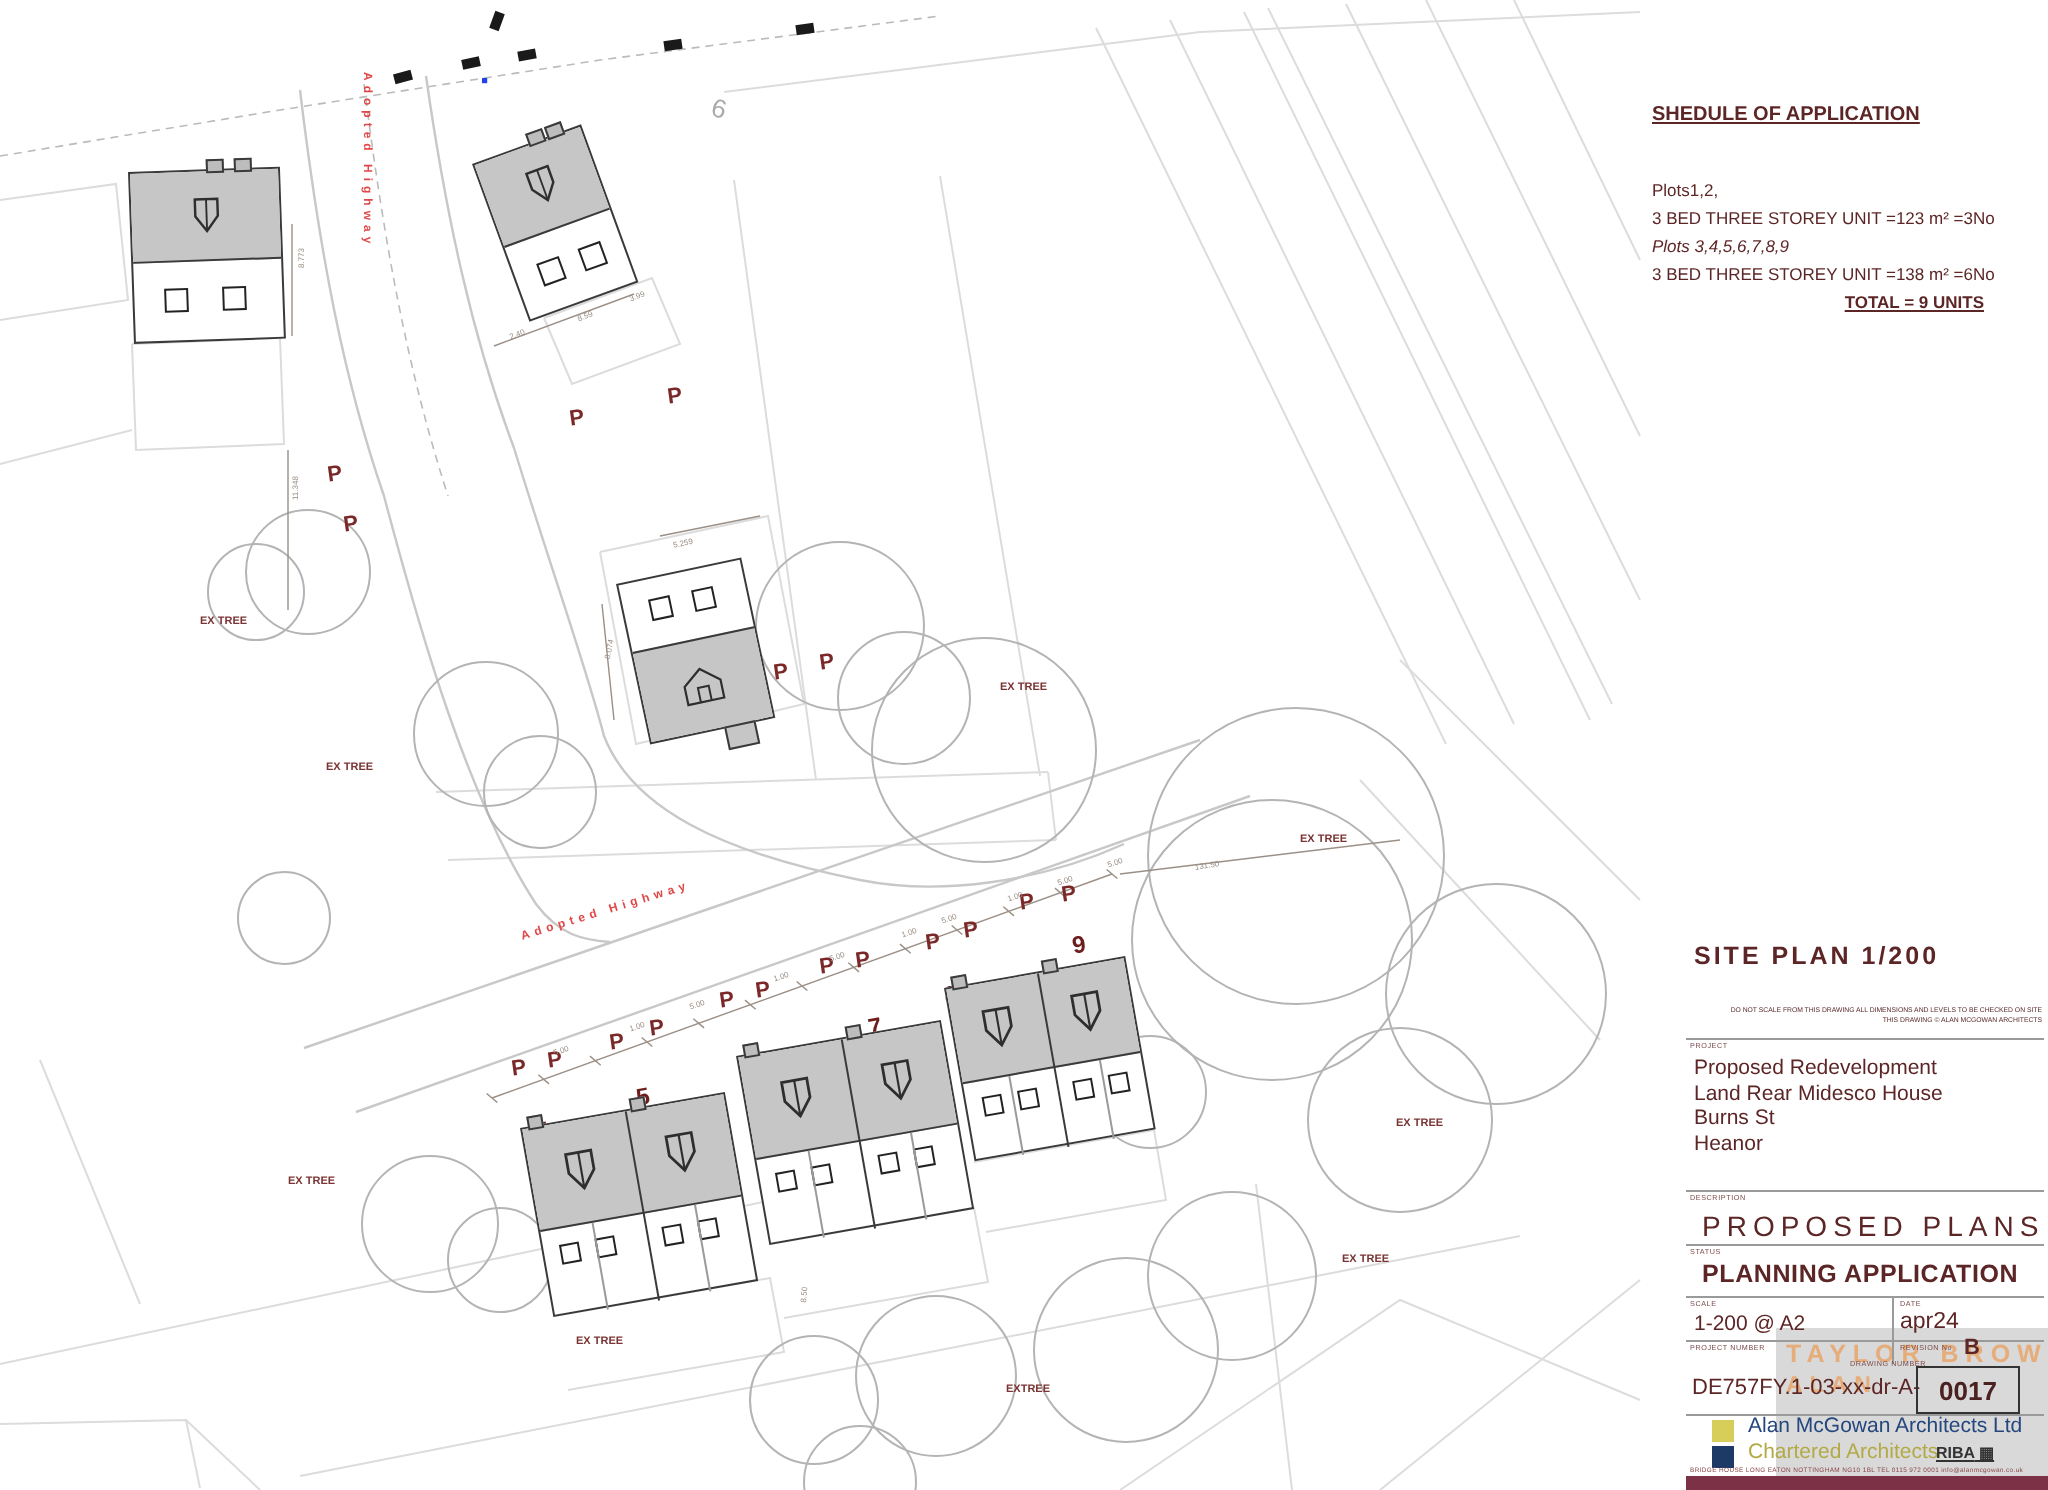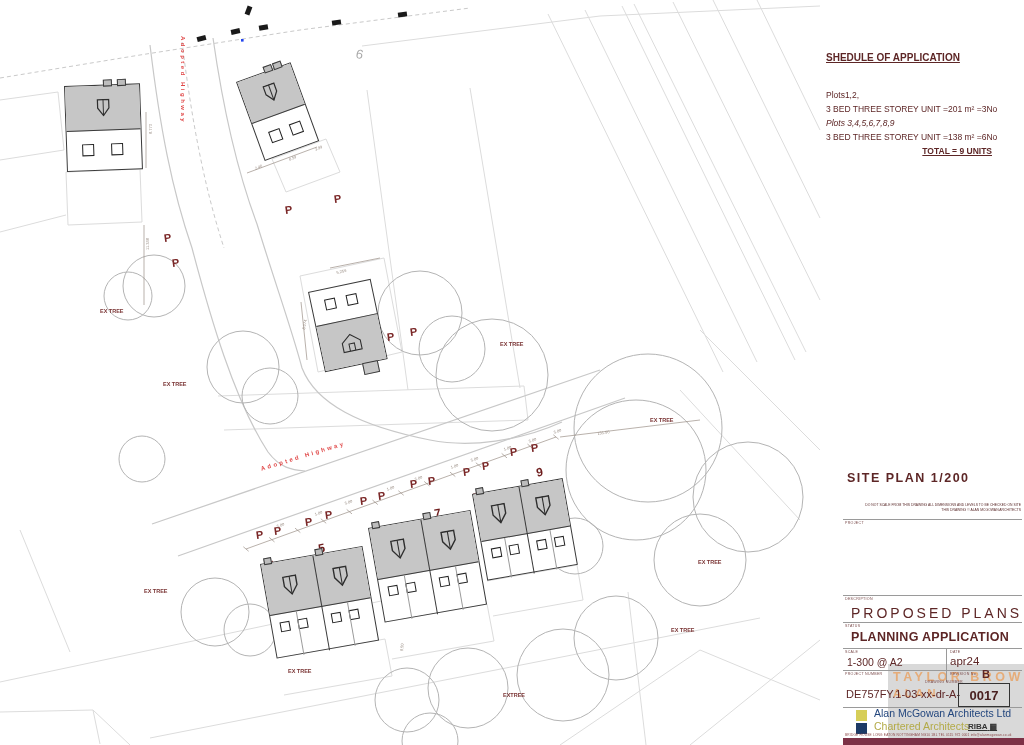--- a/index.html
+++ b/index.html
@@ -294,50 +294,56 @@
         <div class="win" style="top: 56px; left: 26px; width: 10px; height: 10px;"></div>
         <div class="fence" style="left: 23px; top: 48px; width: 1px; height: 40px;"></div>
         <div class="win" style="top: 56px; left: 54px; width: 10px; height: 10px;"></div>
         <div class="win" style="top: 56px; left: 72px; width: 10px; height: 10px;"></div>
         <div class="fence" style="left: 69px; top: 48px; width: 1px; height: 40px;"></div>
       </div>
     </div>
 
   <div class="tb sched-title" style="left:826px;top:52px;">SHEDULE OF APPLICATION</div>
   <div class="tb sched-line" style="left:826px;top:88px;">Plots1,2,</div>
-  <div class="tb sched-line" style="left:826px;top:102px;">3 BED THREE STOREY UNIT =201 m²  =3No</div>
+  <div class="tb sched-line" style="left:826px;top:102px;">3 BED THREE STOREY UNIT =123 m²  =3No</div>
   <div class="tb sched-line" style="left:826px;top:116px;font-style:italic;">Plots 3,4,5,6,7,8,9</div>
   <div class="tb sched-line" style="left:826px;top:130px;">3 BED THREE STOREY UNIT =138 m²  =6No</div>
   <div class="tb sched-total" style="left:826px;top:146px;width:166px;text-align:right;">TOTAL = 9 UNITS</div>
 
   <div class="watermark" style="left:888px;top:664px;width:136px;height:77px;"></div>
   <div class="wm-line" style="left:893px;top:670px;font-size:12.5px;">TAYLOR BROWN</div>
   <div class="wm-line" style="left:893px;top:687px;font-size:11.5px;">ALAN</div>
 
   <div class="tb plan-title" style="left:847px;top:471px;">SITE  PLAN 1/200</div>
   <div class="tb disc" style="left:843px;top:503px;width:178px;">
     <div>DO NOT SCALE FROM THIS DRAWING ALL DIMENSIONS AND LEVELS TO BE  CHECKED ON SITE</div>
     <div>THIS DRAWING ©  ALAN MCGOWAN ARCHITECTS</div>
   </div>
 
   <div class="hline" style="top:519px;"></div>
   <div class="tb-label" style="left:845px;top:521px;">PROJECT</div>
+  <div class="tb proj" style="left:847px;top:528px;">
+    <div>Proposed Redevelopment</div>
+    <div>Land Rear  Midesco House</div>
+    <div>Burns St</div>
+    <div>Heanor</div>
+  </div>
 
   <div class="hline" style="top:595px;"></div>
   <div class="tb-label" style="left:845px;top:597px;">DESCRIPTION</div>
   <div class="tb descr" style="left:851px;top:605px;">PROPOSED  PLANS</div>
 
   <div class="hline" style="top:622px;"></div>
   <div class="tb-label" style="left:845px;top:624px;">STATUS</div>
   <div class="tb status" style="left:851px;top:630px;">PLANNING APPLICATION</div>
 
   <div class="hline" style="top:648px;"></div>
   <div class="vline" style="left:946px;top:648px;height:22px;"></div>
   <div class="tb-label" style="left:845px;top:650px;">SCALE</div>
-  <div class="tb scaleval" style="left:847px;top:656px;">1-300 @ A2</div>
+  <div class="tb scaleval" style="left:847px;top:656px;">1-200 @ A2</div>
   <div class="tb-label" style="left:950px;top:650px;">DATE</div>
   <div class="tb dateval" style="left:950px;top:655px;">apr24</div>
 
   <div class="hline" style="top:670px;"></div>
   <div class="vline" style="left:946px;top:670px;height:12px;"></div>
   <div class="tb-label" style="left:845px;top:672px;">PROJECT NUMBER</div>
   <div class="tb-label" style="left:950px;top:672px;">REVISION No</div>
   <div class="tb revval" style="left:982px;top:668px;">B</div>
   <div class="tb-label" style="left:925px;top:680px;">DRAWING NUMBER</div>
   <div class="tb dwgnum" style="left:846px;top:688px;">DE757FY.1-03-xx-dr-A-</div>

